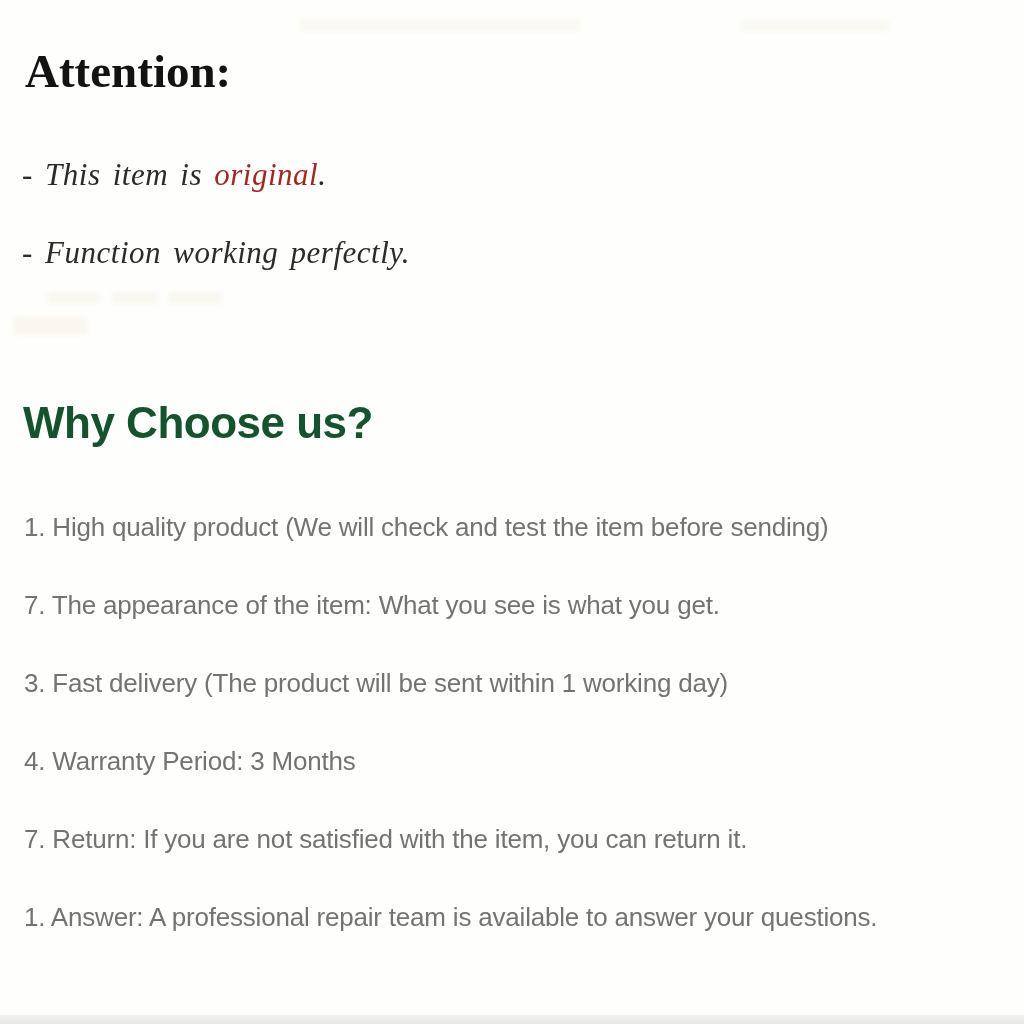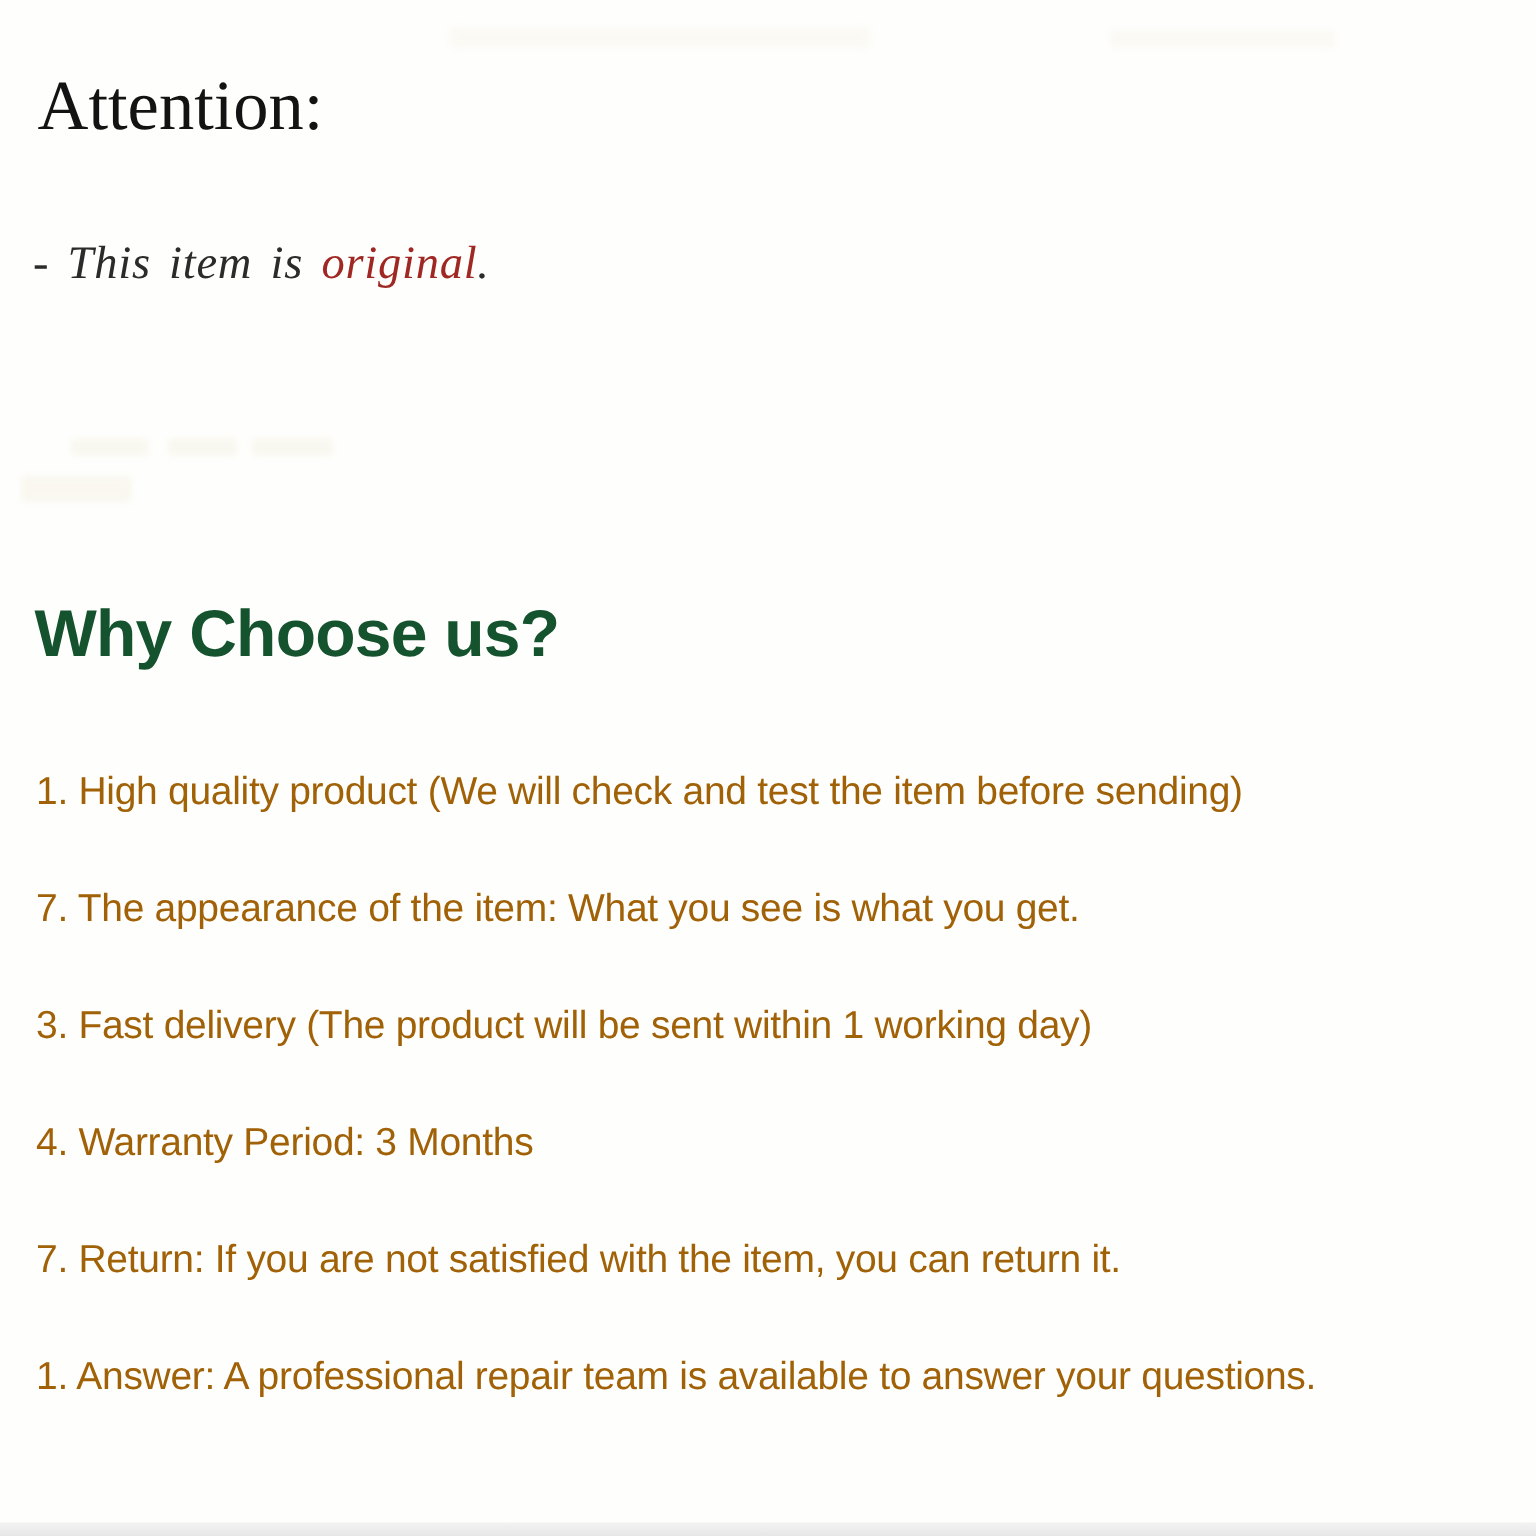--- a/index.html
+++ b/index.html
@@ -16,21 +16,21 @@
   }
   .serif { font-family: "Liberation Serif", "DejaVu Serif", serif; }
   .sans  { font-family: "Liberation Sans", "DejaVu Sans", sans-serif; }
 
   .attention-heading {
     position: absolute;
     left: 25px;
     top: 44px;
     margin: 0;
     font-size: 47px;
-    font-weight: 400;
+    font-weight: 700;
     color: #131313;
   }
   .attention-line {
     position: absolute;
     left: 22px;
     margin: 0;
     font-size: 31px;
     color: #2b2b2b;
     word-spacing: 4px;
     letter-spacing: 0.5px;
@@ -72,21 +72,21 @@
     margin: 0;
     padding: 0;
     list-style: none;
     display: flex;
     flex-direction: column;
     gap: 52px;
   }
   .wcu-list li {
     font-size: 26px;
     line-height: 26px;
-    color: #a16207;
+    color: #737373;
     letter-spacing: -0.2px;
     white-space: nowrap;
   }
 
   .bottom-strip {
     position: absolute;
     left: 0;
     top: 1015px;
     width: 1024px;
     height: 9px;
@@ -95,20 +95,21 @@
 </style>
 </head>
 <body>
 
 <div class="page">
 
   <h1 class="attention-heading serif">Attention:</h1>
 
   <p class="attention-line line1 serif"><span>- This item is </span><span class="highlight-red">original</span><span>.</span></p>
 
+  <p class="attention-line line2 serif">- Function working perfectly.</p>
 
   <div class="ghost g5"></div>
   <div class="ghost g6"></div>
   <div class="ghost g1"></div>
   <div class="ghost g2"></div>
   <div class="ghost g3"></div>
   <div class="ghost g4"></div>
 
   <h2 class="wcu-heading sans">Why Choose us?</h2>
 

